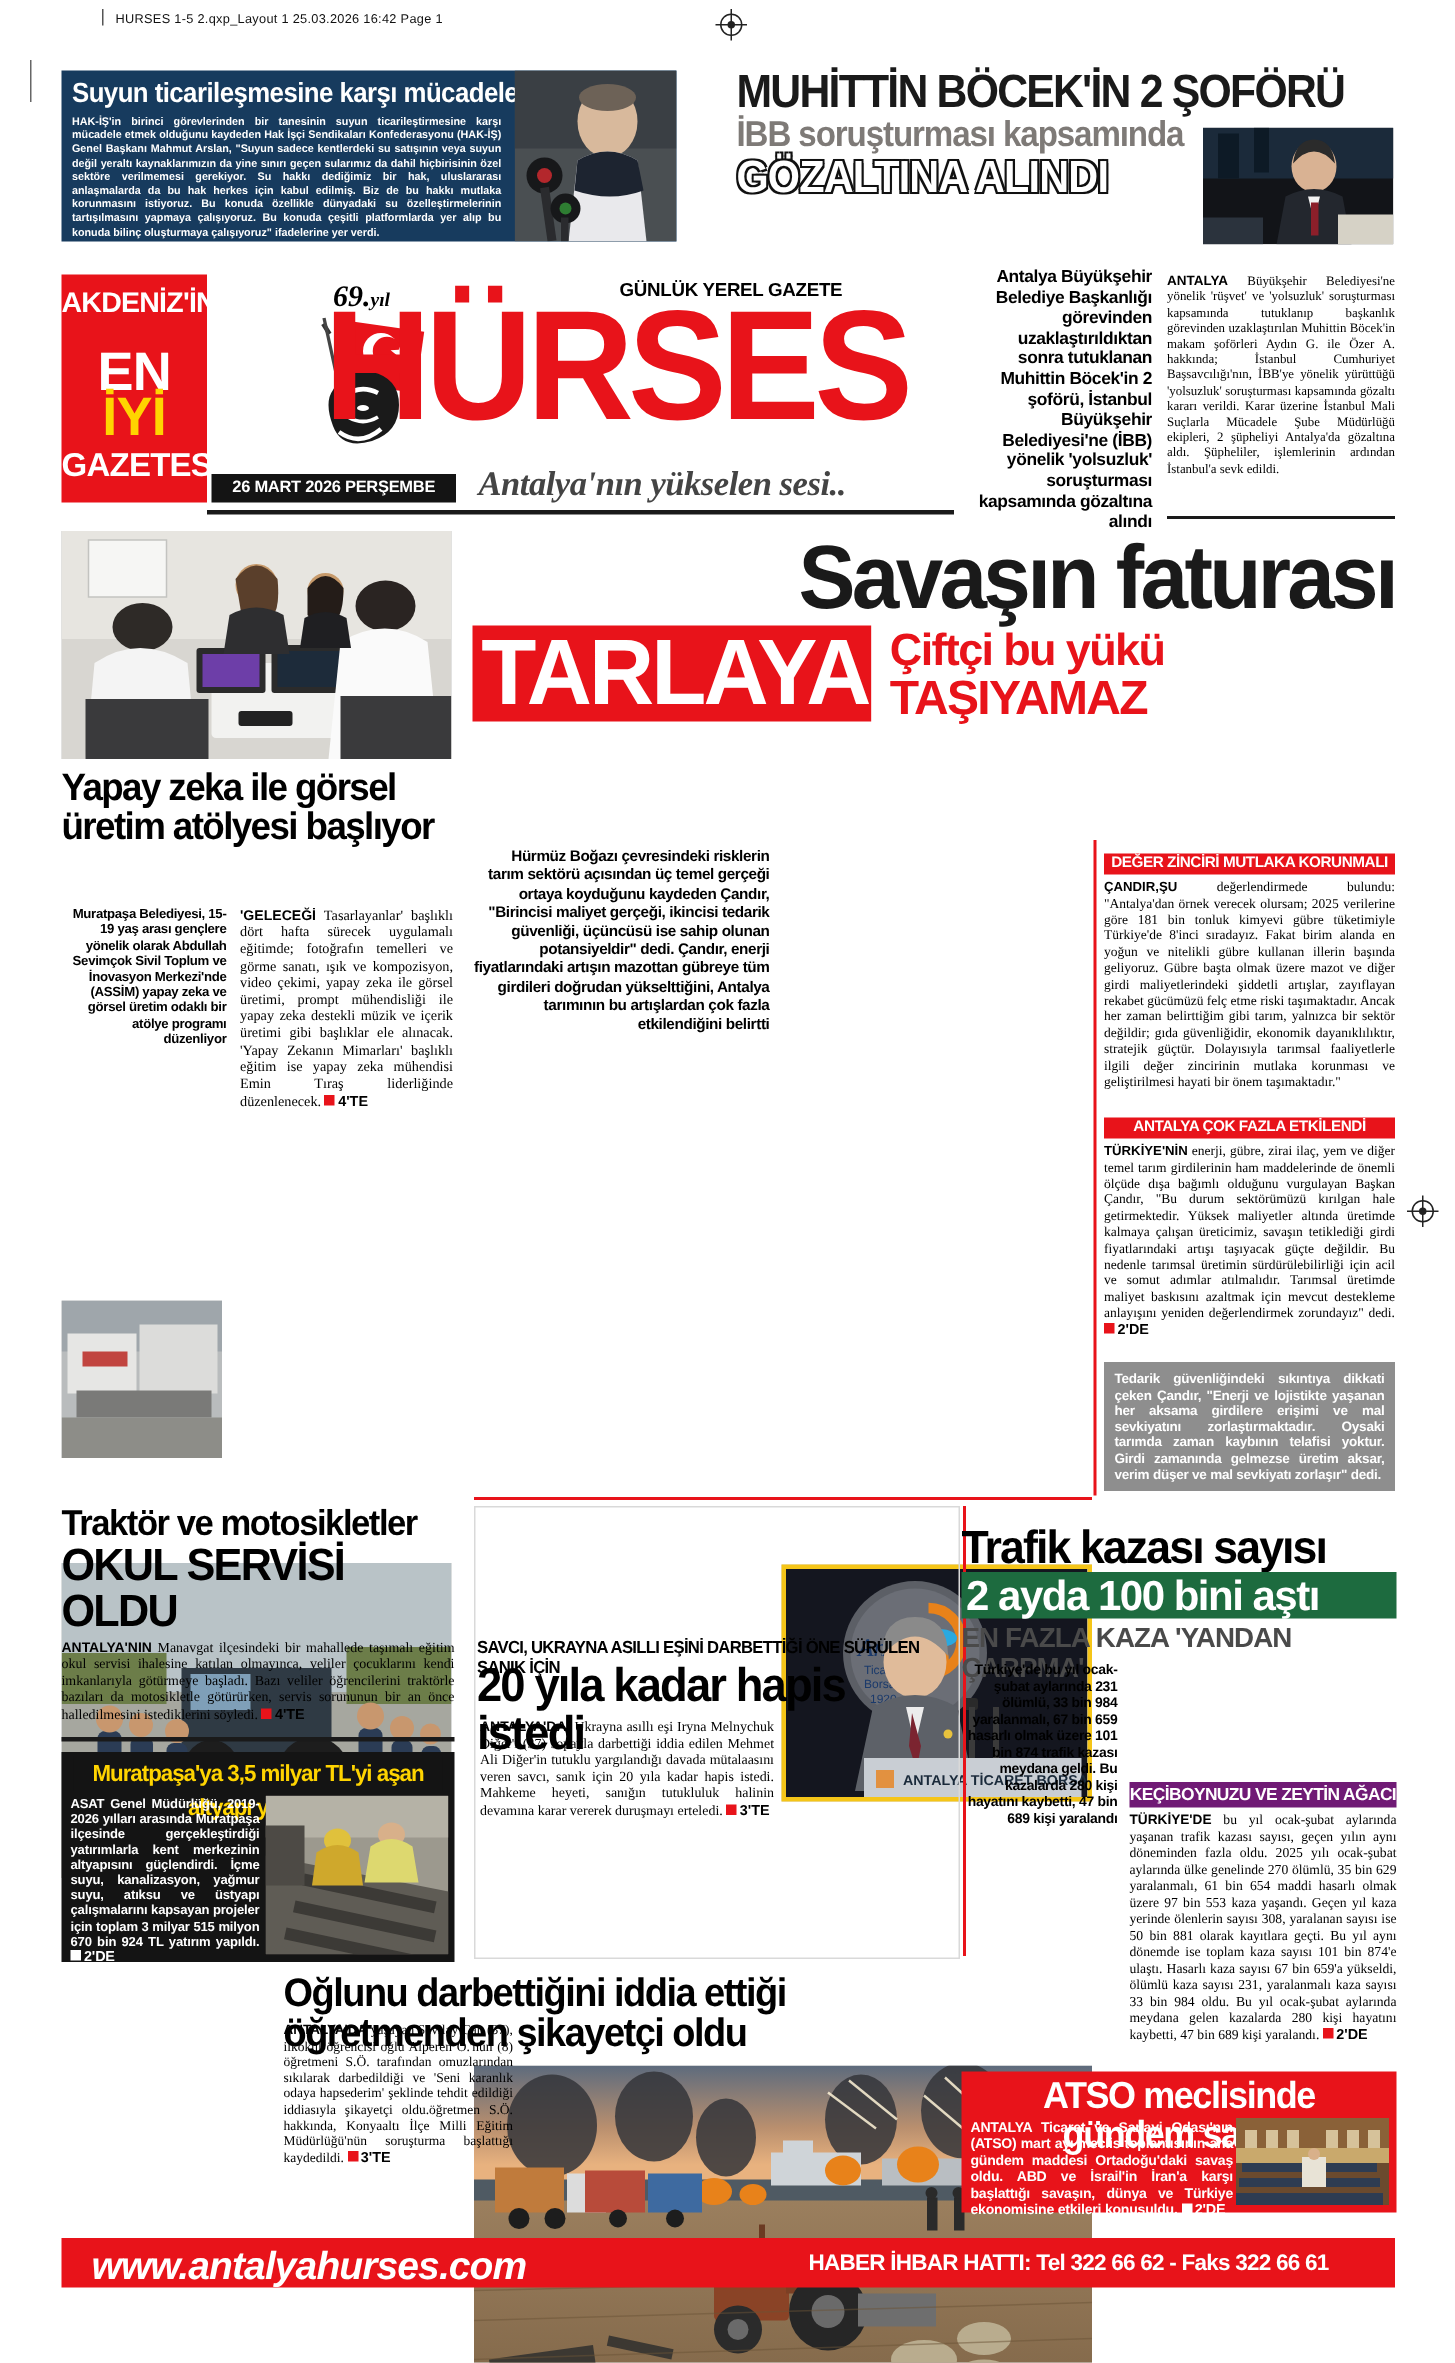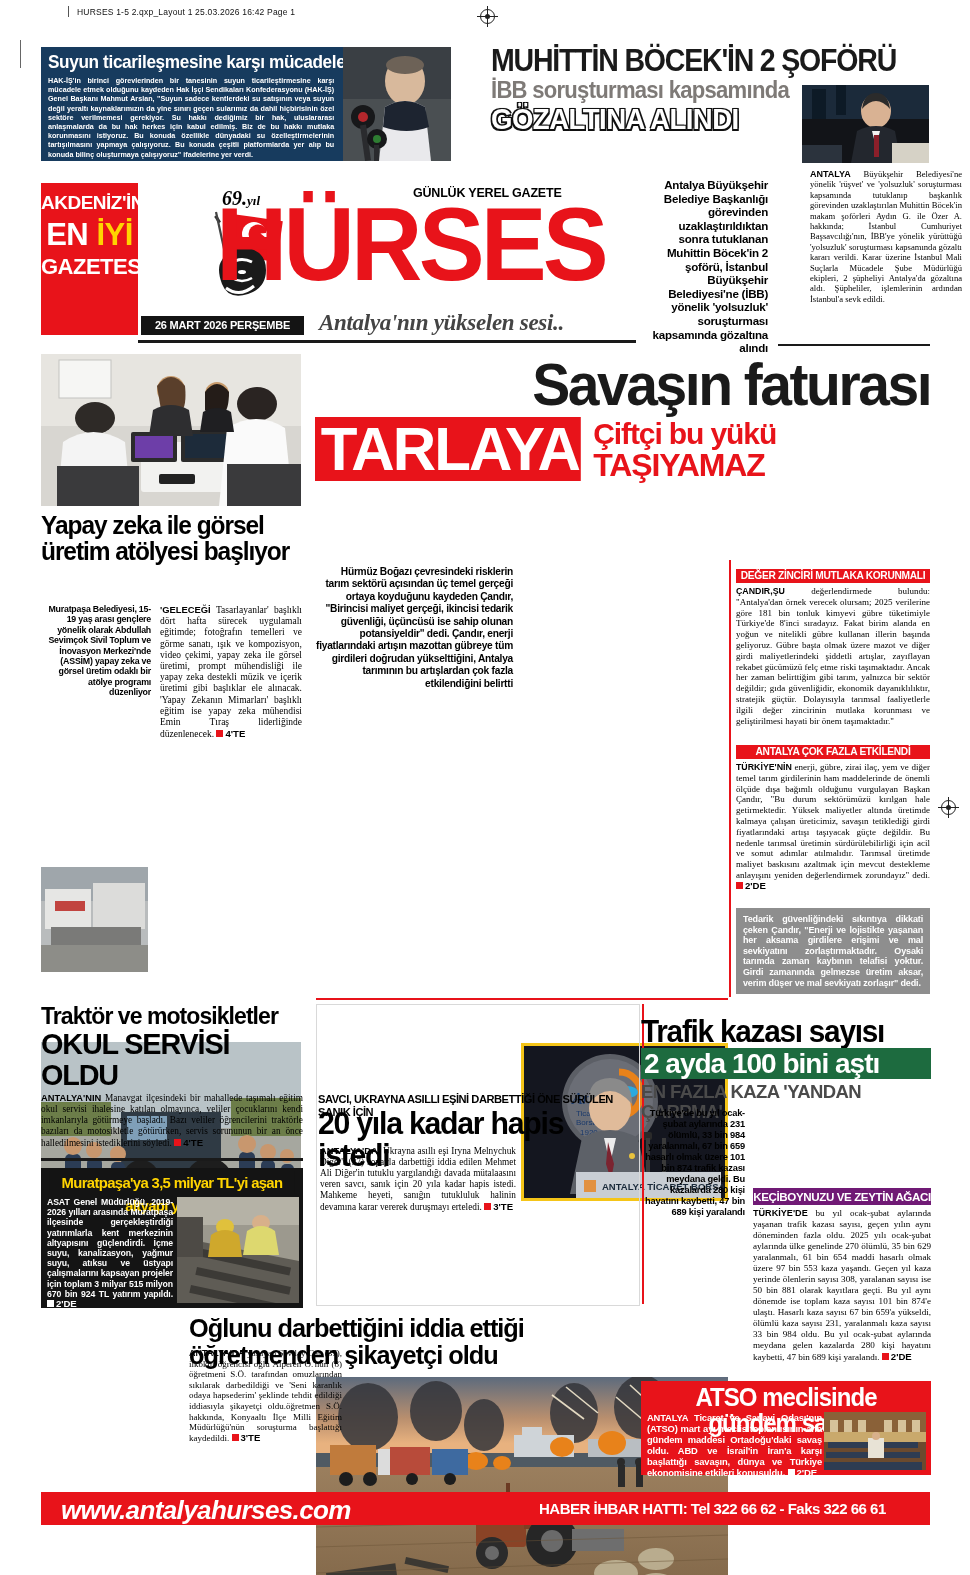--- a/index.html
+++ b/index.html
@@ -32,34 +32,34 @@
   .tr3{font-size:30px;line-height:30px;font-weight:bold;color:#fff;letter-spacing:-.6px;font-family:"Liberation Sans Narrow","Liberation Sans",sans-serif;transform:scaleX(.92);transform-origin:left center;white-space:nowrap;margin-top:1px;
         text-shadow:-1.5px -1.5px 0 #111,1.5px -1.5px 0 #111,-1.5px 1.5px 0 #111,1.5px 1.5px 0 #111,0 0 2px #111;}
   .teaserRphoto{position:absolute;right:0;top:40px;width:127px;height:78px;overflow:hidden;}
 
   
   .mast{left:41px;top:180px;width:595px;height:168px;}
   .badge{position:absolute;left:0;top:3px;width:97px;height:152px;background:#e8131a;color:#fff;text-align:center;
         font-family:"Liberation Sans Narrow","Liberation Sans",sans-serif;font-weight:bold;}
   .badge div{letter-spacing:-.5px;}
   .b1{font-size:19px;margin-top:9px;}
-  .b2{font-size:31px;line-height:30px;margin-top:6px;}
+  .b2{font-size:36px;line-height:30px;margin-top:19px;}
   .b2 .y{color:#ffd400;}
   .b3{font-size:22px;margin-top:4px;}
   .gunluk{position:absolute;left:372px;top:6px;font-size:12.5px;font-weight:bold;letter-spacing:-.2px;text-align:center;}
   .yil{position:absolute;left:181px;top:7px;font-family:"Liberation Serif",serif;font-style:italic;font-size:20px;font-weight:bold;}
   .hurses{position:absolute;left:175px;top:12px;font-size:104px;line-height:104px;font-weight:bold;color:#e8131a;
         font-family:"Liberation Sans Narrow","Liberation Sans",sans-serif;letter-spacing:-4px;transform:scaleX(.95);transform-origin:left top;}
   .slogan{position:absolute;left:278px;top:130px;font-family:"Liberation Serif",serif;font-style:italic;font-size:23px;font-weight:bold;color:#444;letter-spacing:-.3px;}
   .datebar{position:absolute;left:100px;top:136px;width:163px;height:19px;background:#141414;color:#fff;font-size:11px;font-weight:bold;letter-spacing:-.2px;text-align:center;line-height:19px;}
   .flagbox{position:absolute;left:155px;top:24px;width:118px;height:96px;}
   .mastrule{position:absolute;left:97px;top:160px;width:498px;height:3px;background:#1a1a1a;}
 
   .mastTxt{left:650px;top:178px;width:118px;font-size:11.6px;line-height:13.6px;font-weight:bold;text-align:right;letter-spacing:-.25px;}
-  .mastTxt2{left:778px;top:169px;width:152px;font-family:"Liberation Serif",serif;font-size:8.6px;line-height:10.4px;text-align:justify;margin-left:32px;}
+  .mastTxt2{left:778px;top:182px;width:152px;font-family:"Liberation Serif",serif;font-size:8.6px;line-height:10.4px;text-align:justify;}
   .mastTxt2 b{font-family:"Liberation Sans",sans-serif;font-size:9px;}
   .mastRule2{left:778px;top:344px;width:152px;height:2px;background:#1a1a1a;}
 
   
   .mainhead{left:315px;top:356px;width:615px;}
   .mh1{font-size:60px;line-height:58px;font-weight:bold;color:#1a1a1a;letter-spacing:-2.6px;text-align:right;
         font-family:"Liberation Sans Narrow","Liberation Sans",sans-serif;transform:scaleX(.95);transform-origin:right center;}
   .mhrow{display:flex;align-items:flex-end;margin-top:3px;}
   .tarlaya{background:#e8131a;color:#fff;font-size:62px;line-height:64px;font-weight:bold;letter-spacing:-2px;padding:0 2px 0 6px;
         font-family:"Liberation Sans Narrow","Liberation Sans",sans-serif;transform:scaleX(.97);transform-origin:left bottom;}

